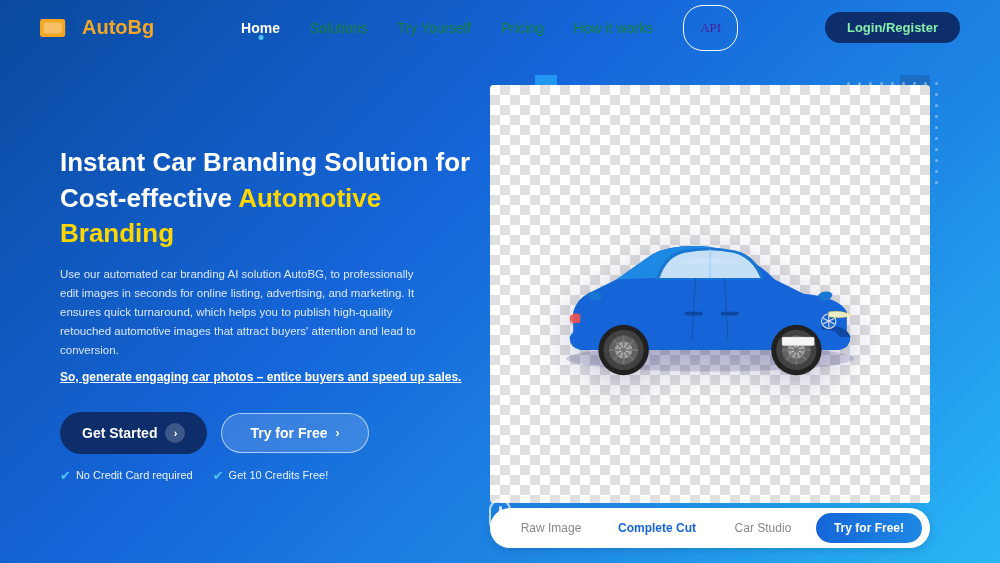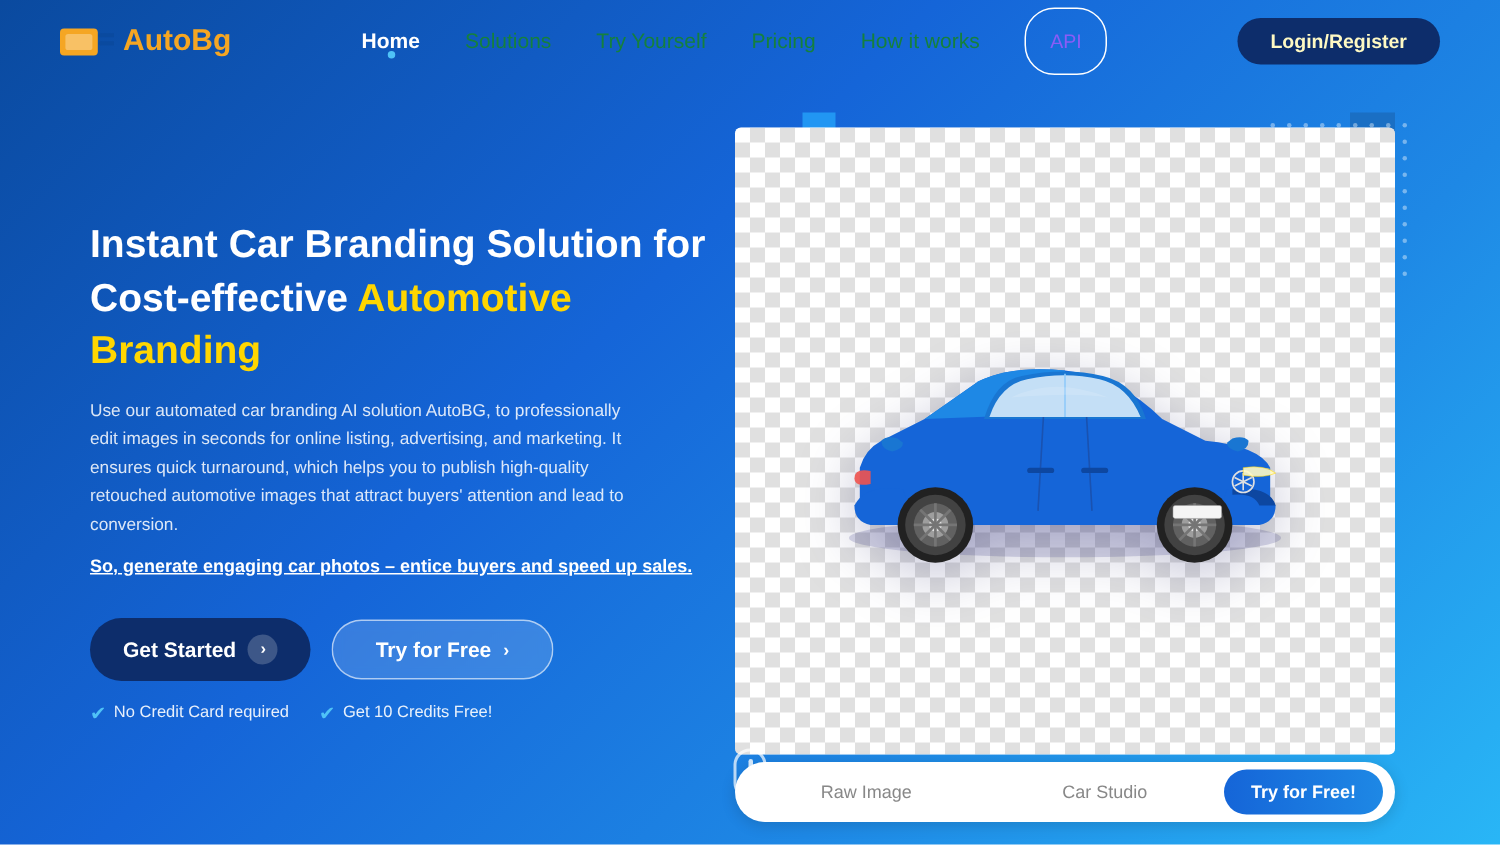--- a/index.html
+++ b/index.html
@@ -63,30 +63,31 @@
       bottom: -4px;
       left: 50%;
       transform: translateX(-50%);
       width: 5px;
       height: 5px;
       background: #4fc3f7;
       border-radius: 50%;
     }
     .nav-api-btn {
       border: 1.5px solid #fff;
-      color: #8b5cf6;
+      color: #4c1d95;
       padding: 14px 16px;
       border-radius: 20px;
       font-size: 13px;
       cursor: pointer;
       background: transparent;
+      font-family: Liberation Serif, serif;
     }
     .nav-login-btn {
       background: #0d2d6b;
-      color: #fef9c3;
+      color: #86efac;
       border: none;
       padding: 8px 22px;
       border-radius: 25px;
       font-size: 13px;
       font-weight: 600;
       cursor: pointer;
     }
 
     
     .hero {
@@ -586,20 +587,21 @@
           <path d="M200 100 Q240 80 290 100 Q260 95 200 100" fill="rgba(255,255,255,0.15)"></path>
 
           <path d="M405 138 Q415 135 420 140 Q420 148 410 150 Q400 148 400 142 Z" fill="#1976d2"></path>
           <path d="M95 138 Q85 135 80 140 Q80 148 90 150 Q100 148 100 142 Z" fill="#1976d2"></path>
         </svg>
       </div>
     </div>
 
     <div class="image-tabs">
       <div class="tab-item">Raw Image</div>
+      <div class="tab-item active">Complete Cut</div>
       <div class="tab-item">Car Studio</div>
       <button class="tab-try-btn">Try for Free!</button>
     </div>
   </div>
 
   <div class="scroll-indicator">
     <div class="scroll-mouse">
       <div class="scroll-dot"></div>
     </div>
   </div>

